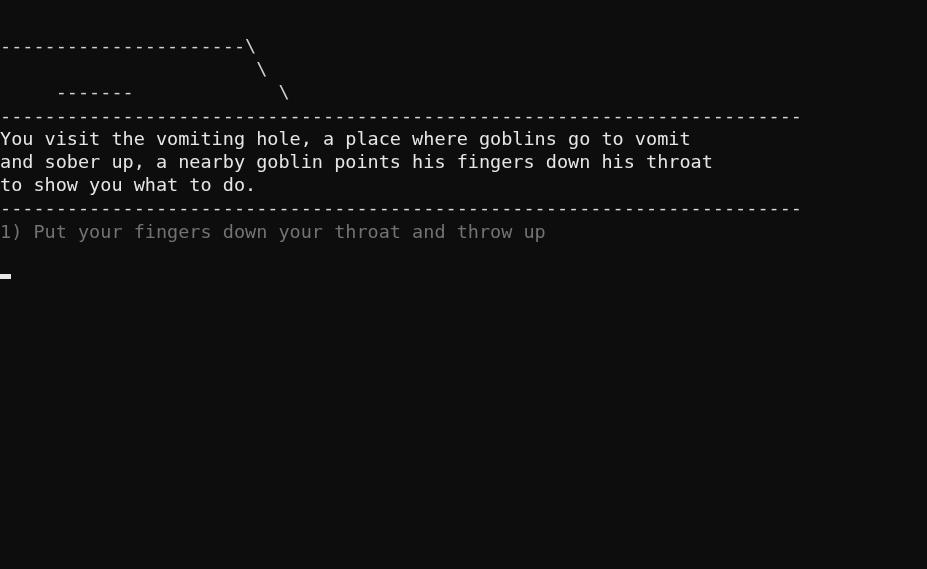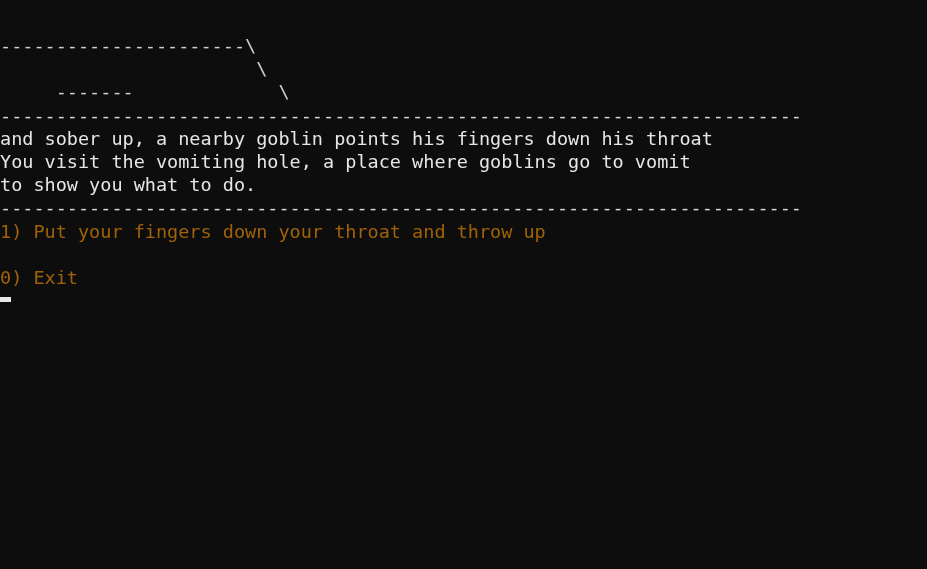--- a/index.html
+++ b/index.html
@@ -41,21 +41,21 @@
   .art {
     color: #d0d0d4;
   }
   .rule {
     color: #d8d8d8;
   }
   .body-text {
     color: #e6e6e6;
   }
   .menu {
-    color: #a16207;
+    color: #737373;
   }
   .blank {
     color: transparent;
   }
   .cursor-row {
     position: relative;
     height: 23.2px;
   }
   .cursor {
     position: absolute;
@@ -71,28 +71,27 @@
 
 <div id="terminal">
   <div class="screen">
 
     <div class="line art">----------------------\</div>
     <div class="line art">                       \</div>
     <div class="line art">     -------             \</div>
 
     <div class="line rule">------------------------------------------------------------------------</div>
 
+    <div class="line body-text">You visit the vomiting hole, a place where goblins go to vomit</div>
     <div class="line body-text">and sober up, a nearby goblin points his fingers down his throat</div>
-    <div class="line body-text">You visit the vomiting hole, a place where goblins go to vomit</div>
     <div class="line body-text">to show you what to do.</div>
 
     <div class="line rule">------------------------------------------------------------------------</div>
 
     <div class="line menu">1) Put your fingers down your throat and throw up</div>
     <div class="line blank"></div>
-    <div class="line menu">0) Exit</div>
 
     <div class="line cursor-row">
       <span class="cursor"></span>
     </div>
 
   </div>
 </div>
 
 </body></html>

